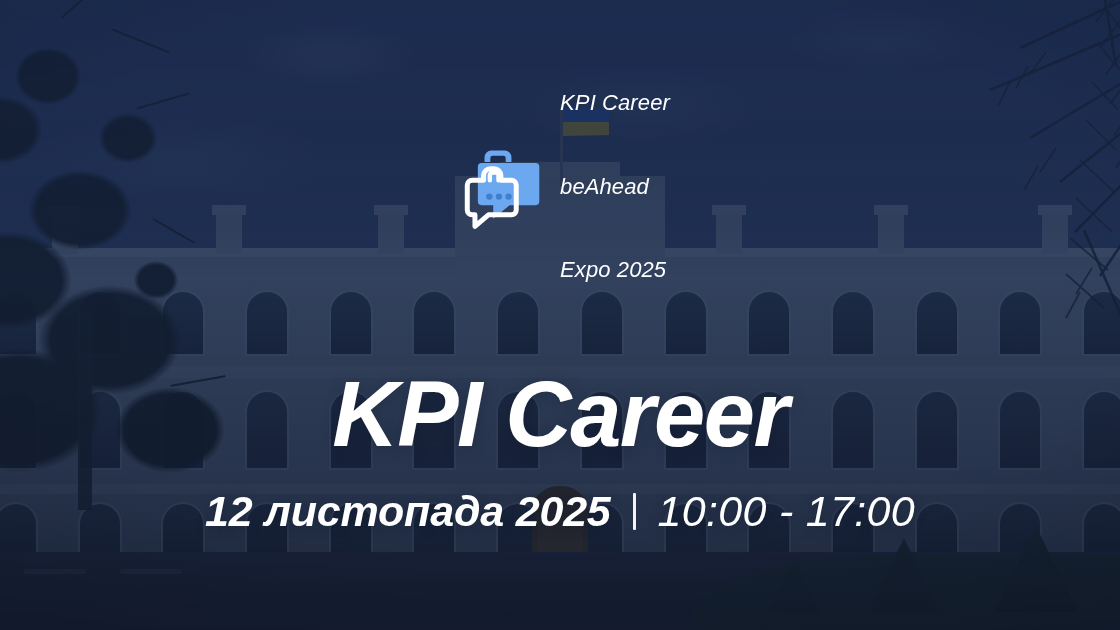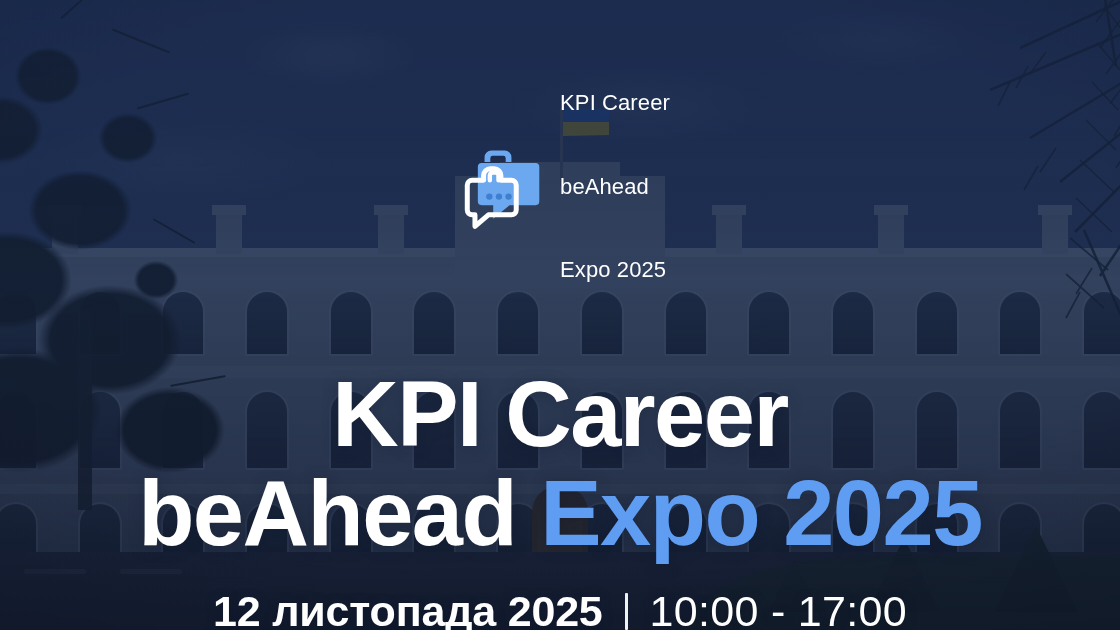--- a/index.html
+++ b/index.html
@@ -9,20 +9,21 @@
     overflow:hidden;
     background:#1b2840;
     font-family:"Liberation Sans", sans-serif;
   }
 
   .banner{
     position:relative;
     width:1120px; height:630px;
     overflow:hidden;
     isolation:isolate;
+    font-style:italic;
   }
 
   
   .photo{
     position:absolute; inset:0;
     background:
       linear-gradient(180deg,#3b5280 0%, #3d5682 18%, #415a85 34%, #475f88 46%, #42537a 52%, #39496d 62%, #32415f 74%, #2b3850 86%, #242f44 100%);
   }
 
   
@@ -379,21 +380,20 @@
 
       <div class="logo-text">
         <span>KPI Career</span>
         <span>beAhead</span>
         <span>Expo 2025</span>
       </div>
     </div>
 
     <h1 class="headline">
       <div>KPI Career</div>
-      <div><span>beAhead </span><span class="accent">Expo 2025</span></div>
     </h1>
 
     <div class="datetime">
       <span class="date">12 листопада 2025</span>
       <span class="sep"></span>
       <span class="time">10:00 - 17:00</span>
     </div>
 
   </div>
 </div>

